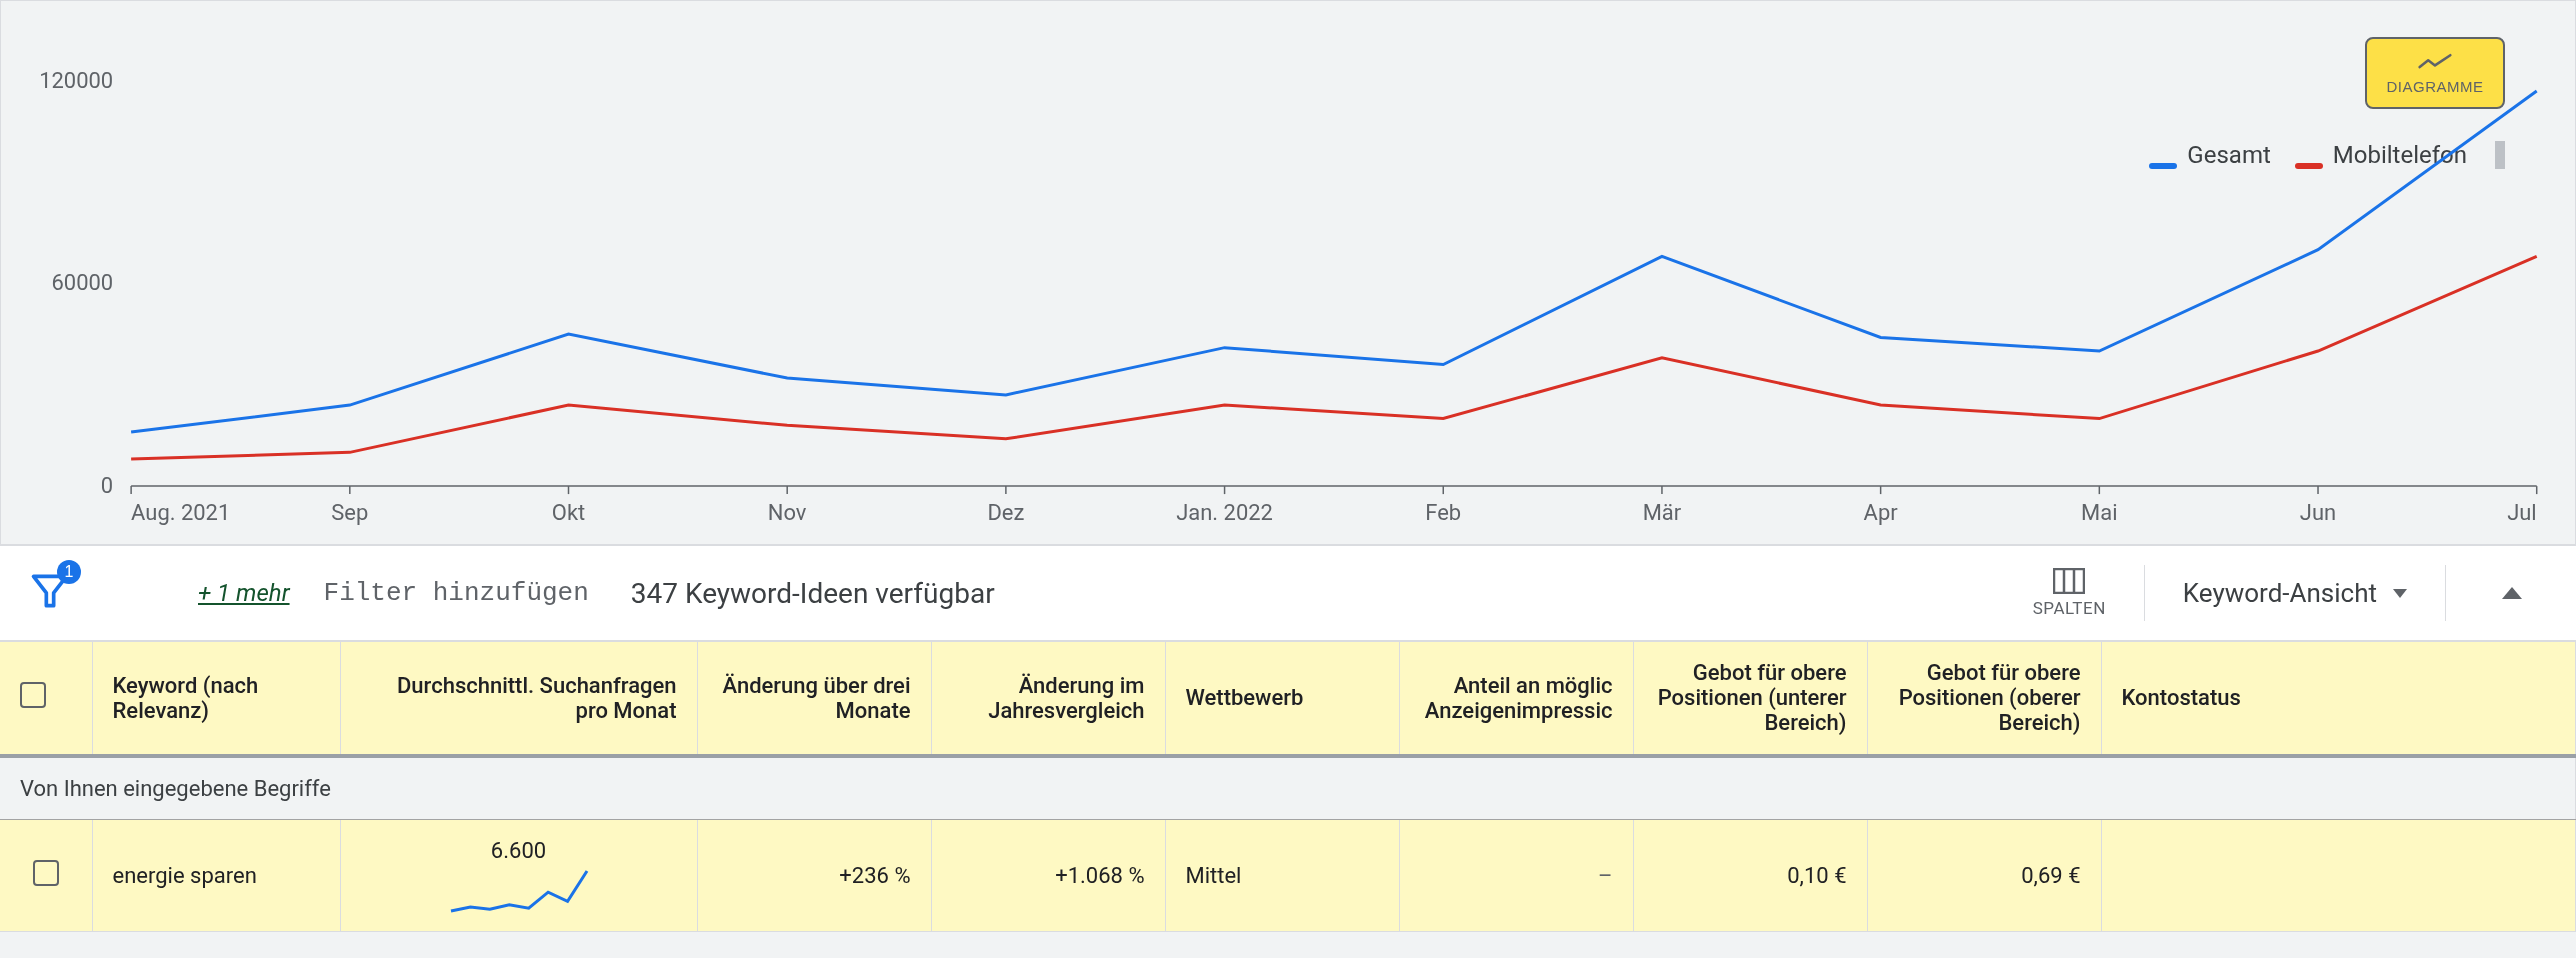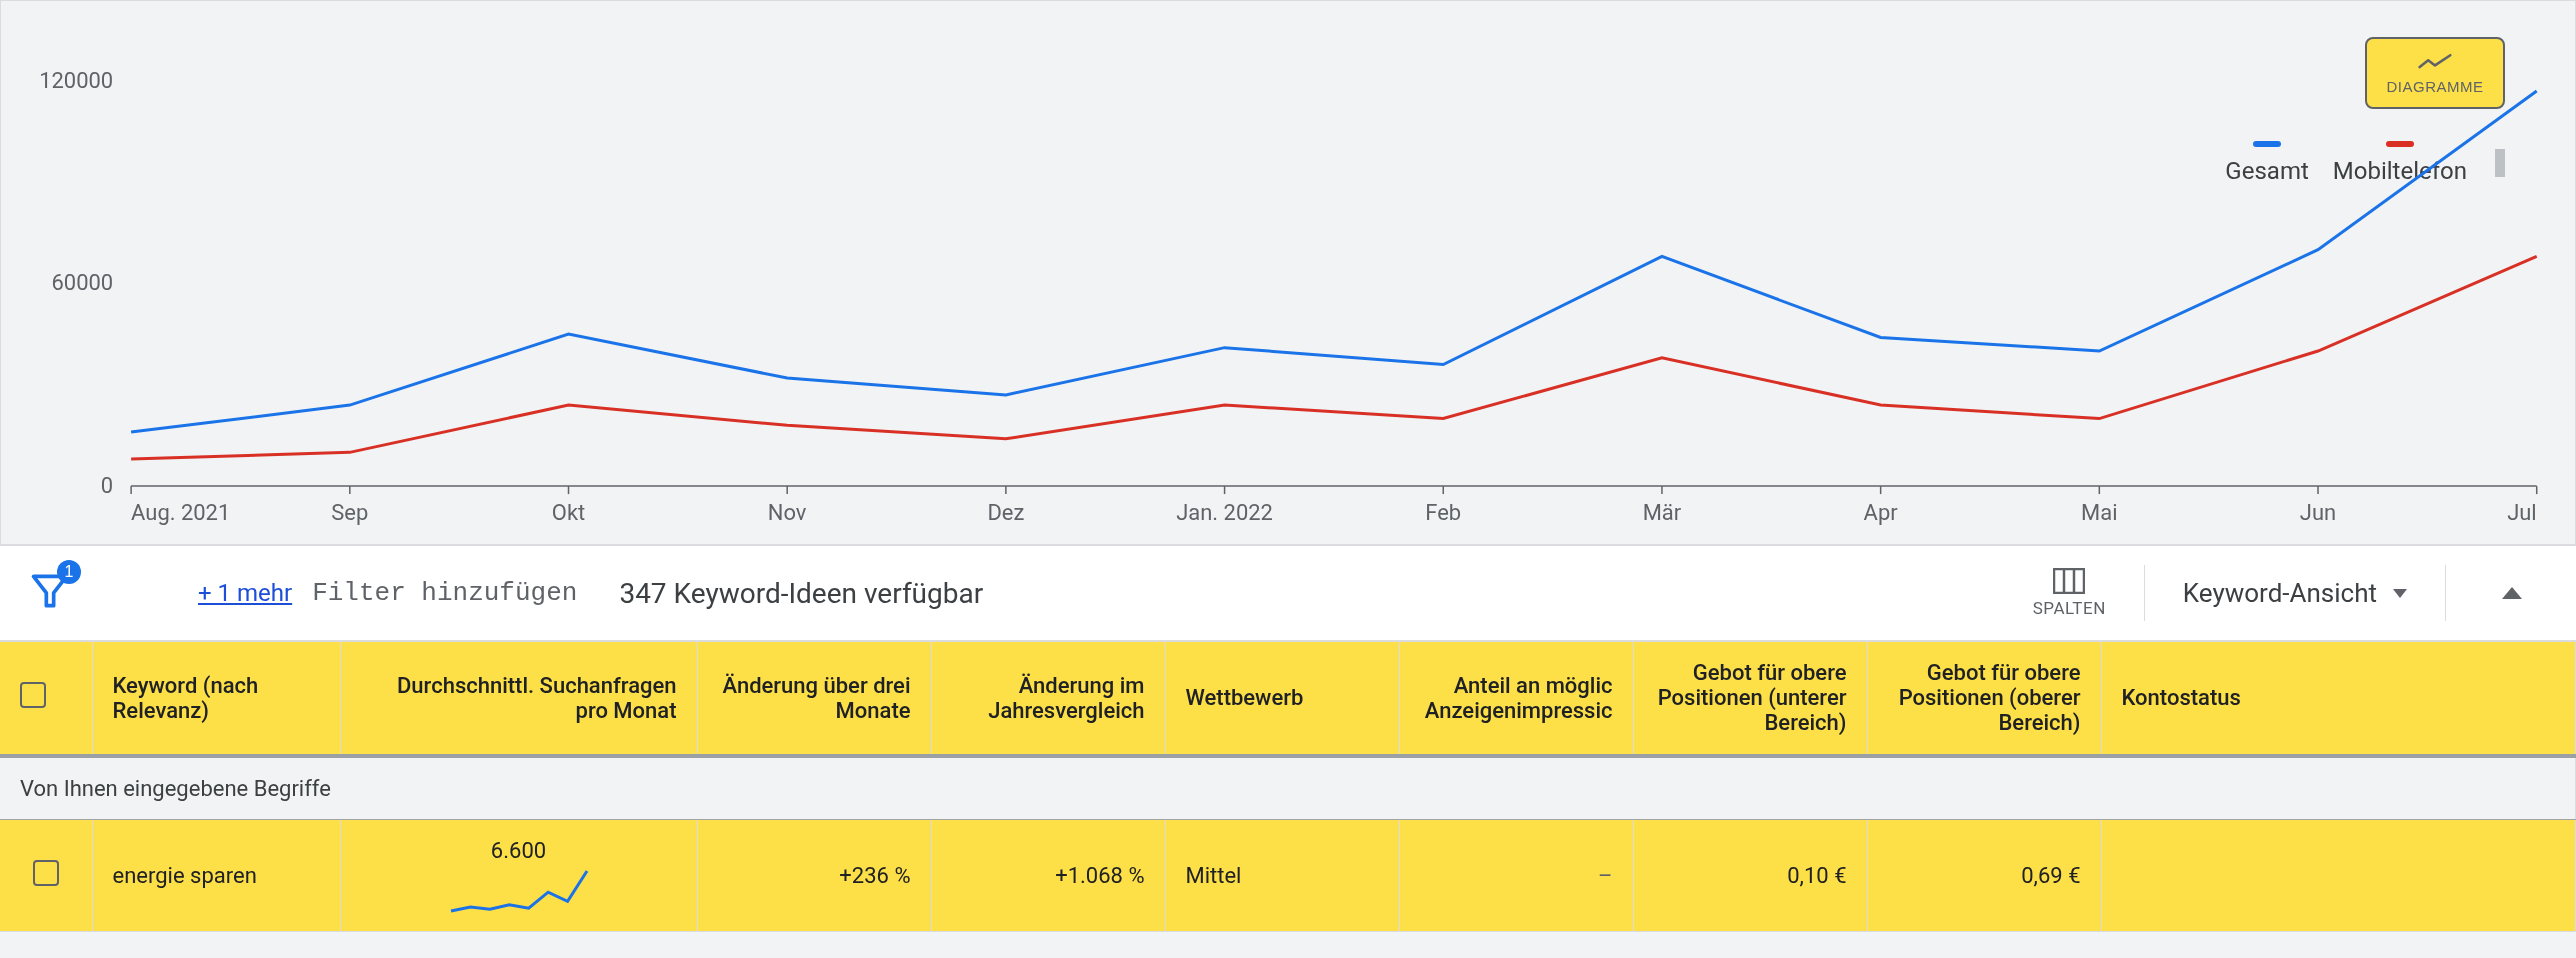--- a/index.html
+++ b/index.html
@@ -13,55 +13,55 @@
       background: #fde047; border: 2px solid #5f6368; border-radius: 8px; gap: 6px;
     }
     .diag-btn .icon { width: 34px; height: 20px; }
     .diag-btn .icon svg { width: 100%; height: 100%; }
     .diag-btn .lbl { font-size: 15px; letter-spacing: 0.5px; color: #5f6368; }
     .legend {
       position: absolute; top: 140px; right: 70px;
       display: flex; align-items: center; gap: 24px; font-size: 24px; color: #3c4043;
     }
     .legend .swatch { width: 28px; height: 6px; border-radius: 3px; }
-    .legend .item { display: flex; align-items: center; gap: 10px; flex-direction: column; }
+    .legend .item { display: flex; align-items: flex-end; gap: 10px; }
     .legend .sw-blue { background: #1a73e8; }
     .legend .sw-red  { background: #d93025; }
     .legend-scroll { width: 10px; height: 28px; background:#bdc1c6; margin-left:4px; }
 
     .chart-svg { position: absolute; left: 0; top: 0; width: 2576px; height: 545px; }
     .ytick text { font-size: 22px; fill: #5f6368; }
     .xtick text { font-size: 22px; fill: #5f6368; }
     .axis-line { stroke: #5f6368; stroke-width: 1.5; }
     .series-a { fill: none; stroke: #1a73e8; stroke-width: 3; }
     .series-b { fill: none; stroke: #d93025; stroke-width: 3; }
 
     
     .filter-bar {
       display: flex; align-items: center; height: 96px;
       background: #fff; border-top: 1px solid #dadce0; border-bottom: 1px solid #dadce0;
       padding: 0 28px;
     }
     .filter-bar .funnel-wrap { position: relative; width: 60px; height: 48px; margin-right: 110px; }
-    .filter-bar .plus-one { font-size: 24px; color: #1d4ed8; text-decoration: underline; margin-right: 20px; cursor: pointer; }
+    .filter-bar .plus-one { font-size: 24px; color: #14532d; text-decoration: underline; margin-right: 34px; cursor: pointer; font-style: italic; }
     .filter-bar .add-filter { font-size: 26px; color: #5f6368; margin-right: 42px; cursor: pointer; font-family: Liberation Mono, monospace; }
     .filter-bar .avail { font-size: 28px; color: #3c4043; }
     .filter-bar .spacer { flex: 1; }
     .col-btn { display:flex; flex-direction:column; align-items:center; gap:4px; cursor:pointer; padding: 0 38px; }
     .col-btn .lbl { font-size: 17px; letter-spacing:0.5px; color:#5f6368; }
     .view-btn {
       display:flex; align-items:center; gap:16px; font-size: 26px; color:#3c4043;
       padding: 0 38px; border-left: 1px solid #dadce0; border-right: 1px solid #dadce0; height: 56px; cursor:pointer;
     }
     .caret { width: 0; height: 0; border-left: 7px solid transparent; border-right: 7px solid transparent; border-top: 9px solid #5f6368; }
     .expand-btn { width: 72px; display:flex; align-items:center; justify-content:center; cursor:pointer; margin-left: 30px; }
     .chev-up { width: 0; height: 0; border-left: 10px solid transparent; border-right: 10px solid transparent; border-bottom: 12px solid #5f6368; }
 
     
-    table.kw { width: 100%; border-collapse: collapse; table-layout: fixed; background:#fde047; }
+    table.kw { width: 100%; border-collapse: collapse; table-layout: fixed; background:#fef9c3; }
     table.kw col.cCheck { width: 92px; }
     table.kw col.cKw   { width: 248px; }
     table.kw col.cAvg  { width: 357px; }
     table.kw col.cStd  { width: 234px; }
     table.kw col.cStat { width: auto; }
 
     table.kw th, table.kw td {
       border-right: 1px solid #dadce0; padding: 18px 20px; vertical-align: middle;
       font-size: 22px;
     }

